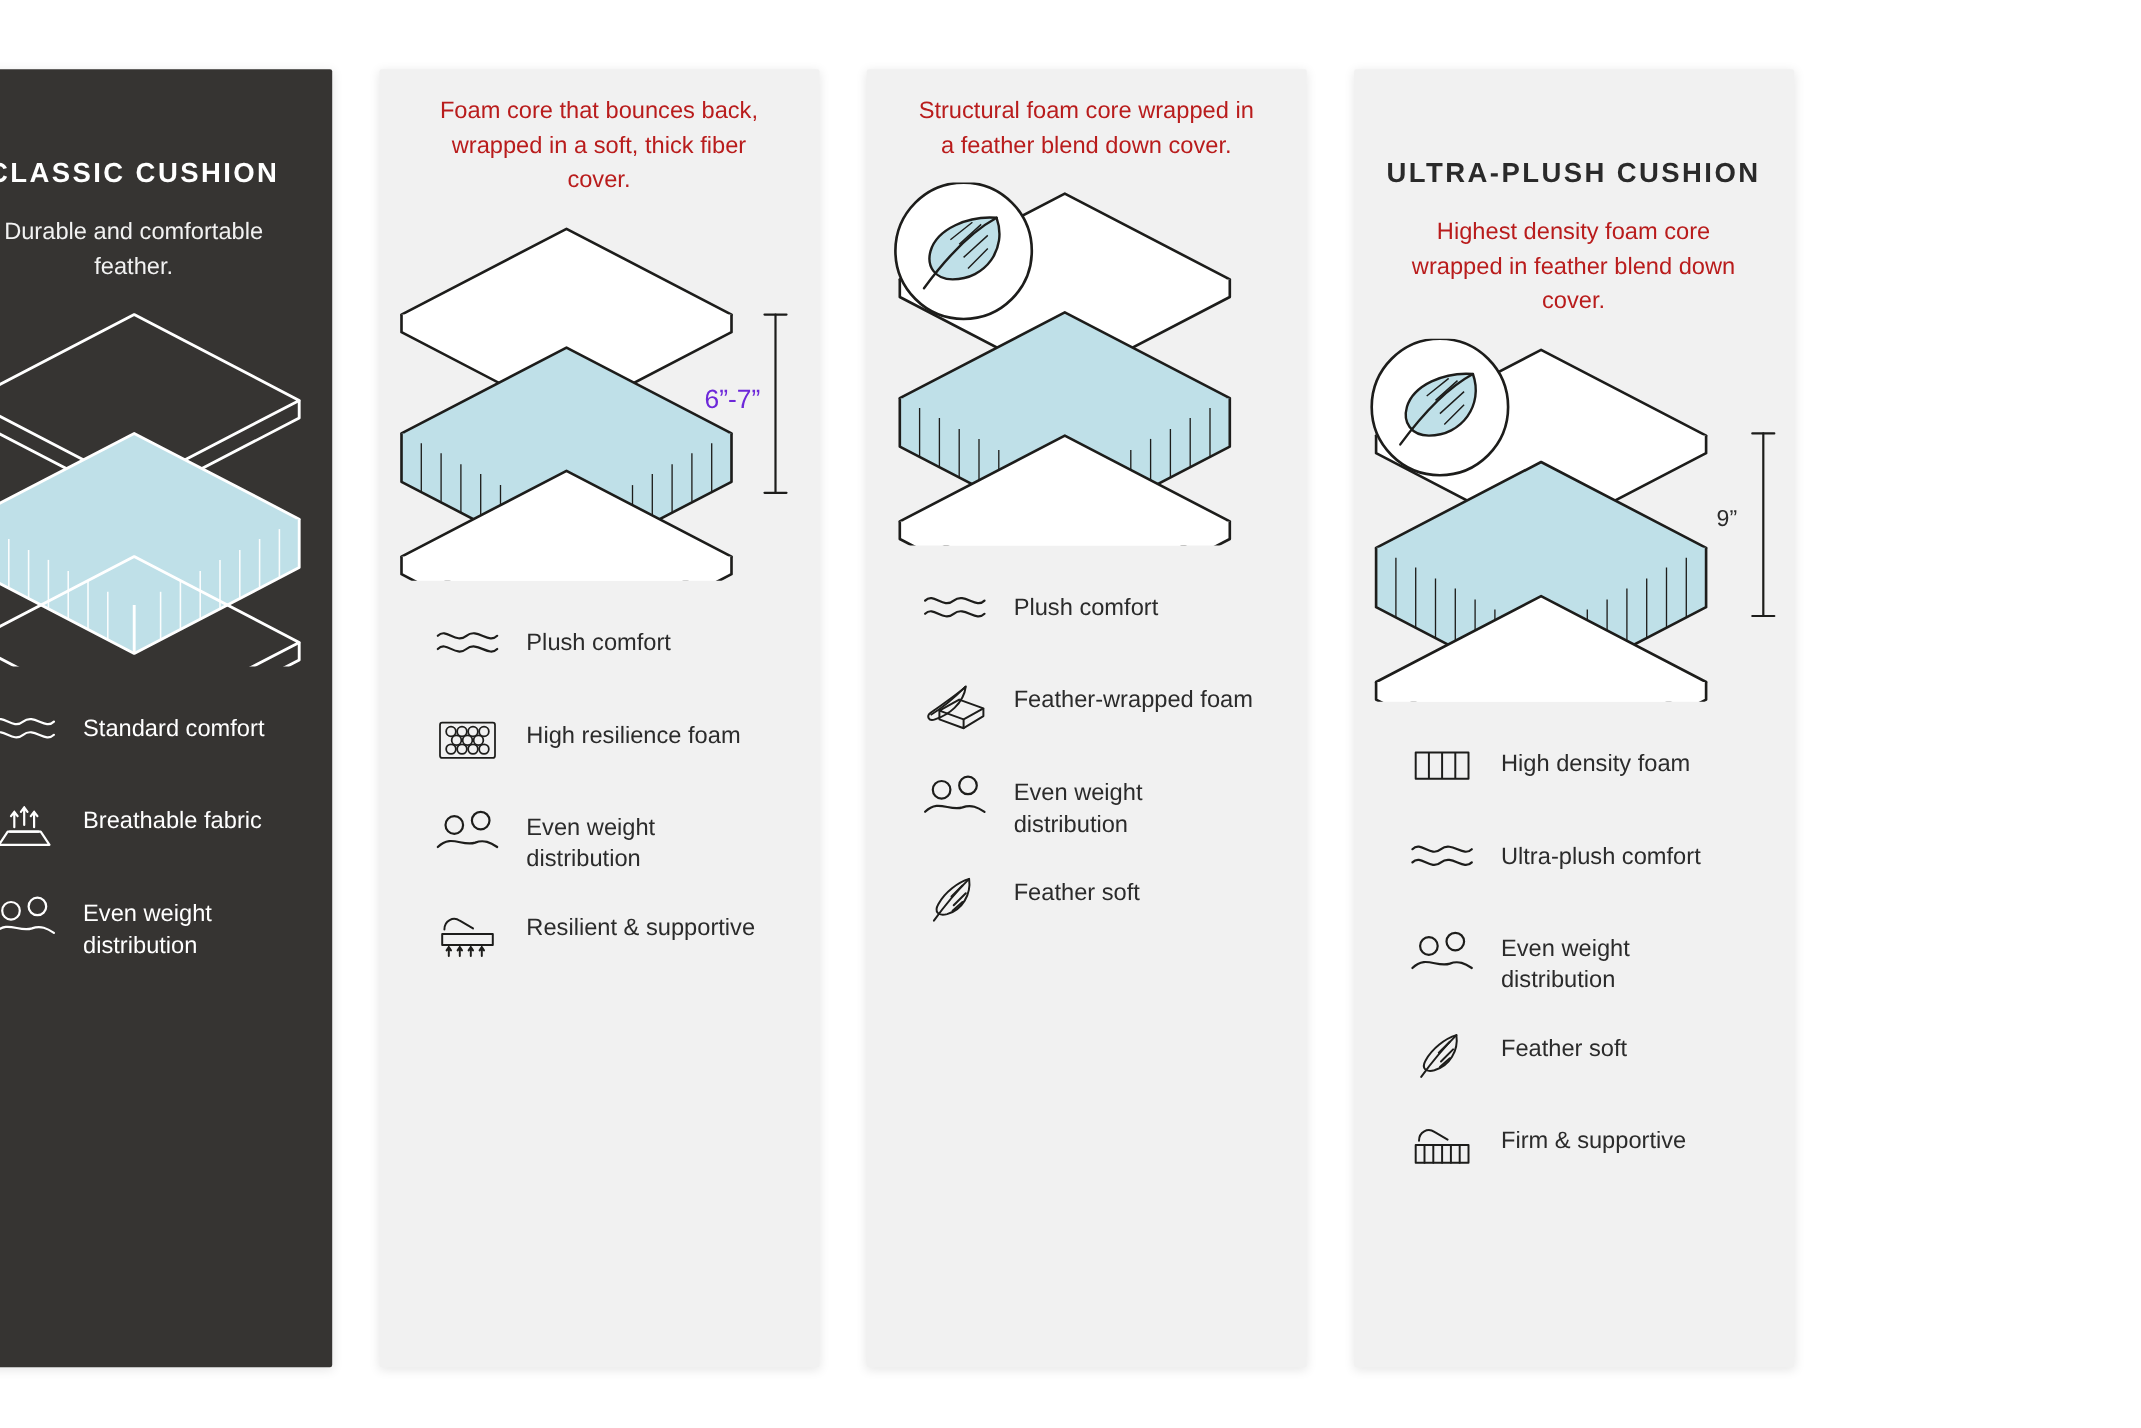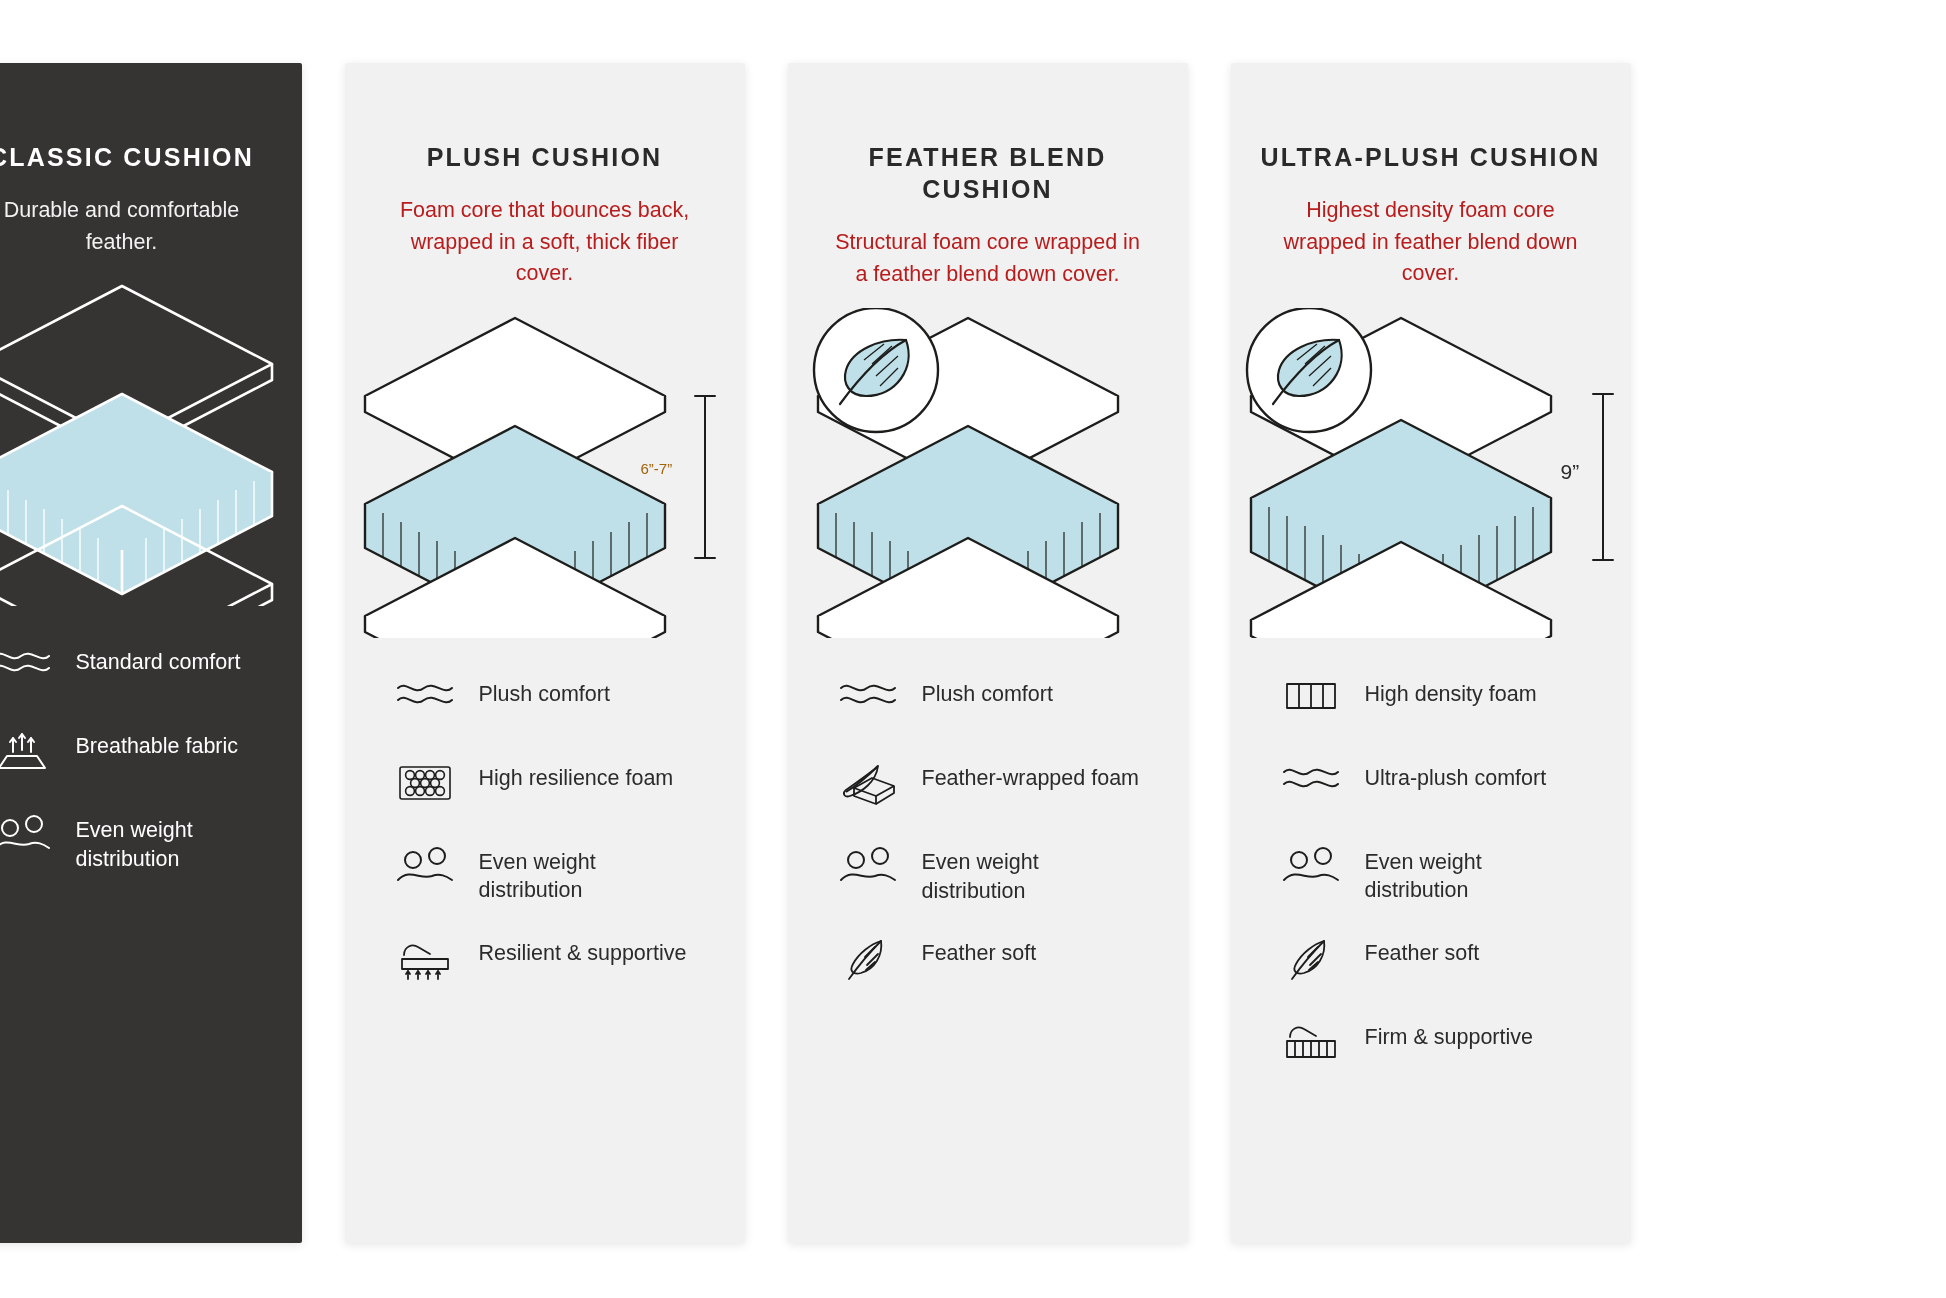--- a/index.html
+++ b/index.html
@@ -168,21 +168,20 @@
             <circle cx="41" cy="10" r="8"></circle>
             <path d="M2 34 C14 22, 24 34, 36 30 C44 27, 50 30, 56 34"></path>
           </svg>
         </span>
         <span class="flabel">Even weight distribution</span>
       </div>
     </div>
   </div>
 
   <div class="card light">
-    <div class="card-title">PLUSH CUSHION</div>
     <div class="card-desc">Foam core that bounces back, wrapped in a soft, thick fiber cover.</div>
 
     <div class="art">
       <svg width="400" height="330" viewBox="0 0 400 330" fill="none">
         <g stroke="#1d1d1b" stroke-width="2.4" stroke-linejoin="round">
           <path d="M170 10 L320 88 L170 166 L20 88 Z" fill="#ffffff"></path>
           <path d="M20 88 L20 104 L170 182 L320 104 L320 88" fill="#ffffff"></path>
           <path d="M170 166 L170 182"></path>
         </g>
         <g stroke="#1d1d1b" stroke-width="2.4" stroke-linejoin="round">
@@ -212,21 +211,21 @@
           <path d="M170 266 L170 282"></path>
         </g>
 
         <g stroke="#1d1d1b" stroke-width="2" stroke-linecap="round">
           <path d="M360 88 L360 250"></path>
           <path d="M350 88 L370 88"></path>
           <path d="M350 250 L370 250"></path>
         </g>
         <text class="dim-label" x="334" y="175" text-anchor="middle" transform="translate(0,0)">&nbsp;</text>
       </svg>
-      <div style="position:absolute; left:296px; top:152px; font-size:15px; color:#a16207;">6”-7”</div>
+      <div style="position:absolute; left:296px; top:152px; font-size:24px; color:#6d28d9;">6”-7”</div>
     </div>
 
     <div class="features">
       <div class="feature">
         <span class="ficon">
           <svg width="58" height="30" viewBox="0 0 58 30" fill="none" stroke="#1d1d1b" stroke-width="2" stroke-linecap="round">
             <path d="M2 10 C10 2, 18 18, 28 10 C38 2, 48 18, 56 10"></path>
             <path d="M2 22 C10 14, 18 30, 28 22 C38 14, 48 30, 56 22"></path>
           </svg>
         </span>
@@ -271,21 +270,20 @@
             <path d="M32 42 L32 34 M32 34 L30 37 M32 34 L34 37"></path>
             <path d="M42 42 L42 34 M42 34 L40 37 M42 34 L44 37"></path>
           </svg>
         </span>
         <span class="flabel">Resilient &amp; supportive</span>
       </div>
     </div>
   </div>
 
   <div class="card light">
-    <div class="card-title">FEATHER BLEND CUSHION</div>
     <div class="card-desc">Structural foam core wrapped in a feather blend down cover.</div>
 
     <div class="art">
       <svg width="400" height="330" viewBox="0 0 400 330" fill="none">
         <g stroke="#1d1d1b" stroke-width="2.4" stroke-linejoin="round">
           <path d="M180 10 L330 88 L180 166 L30 88 Z" fill="#ffffff"></path>
           <path d="M30 88 L30 104 L180 182 L330 104 L330 88" fill="#ffffff"></path>
           <path d="M180 166 L180 182"></path>
         </g>
         <g stroke="#1d1d1b" stroke-width="2.4" stroke-linejoin="round">

